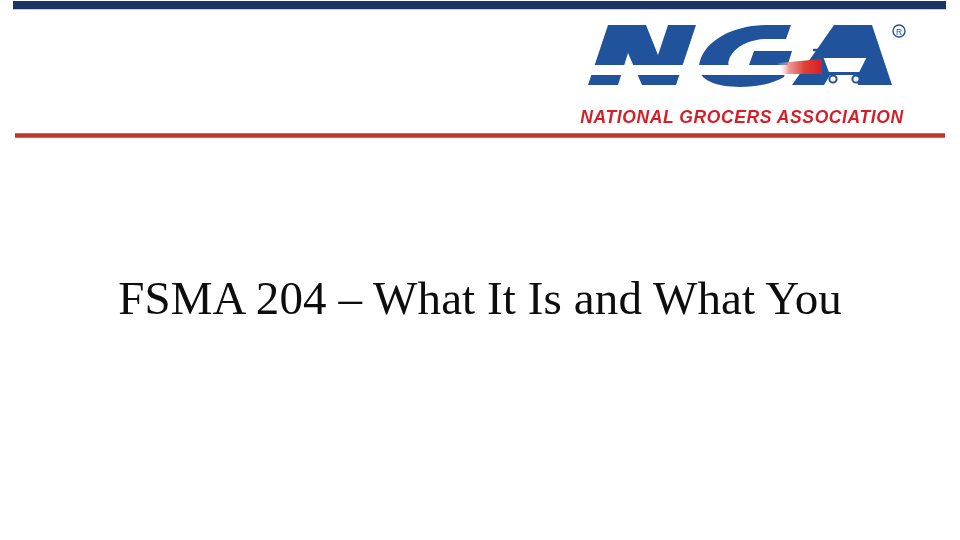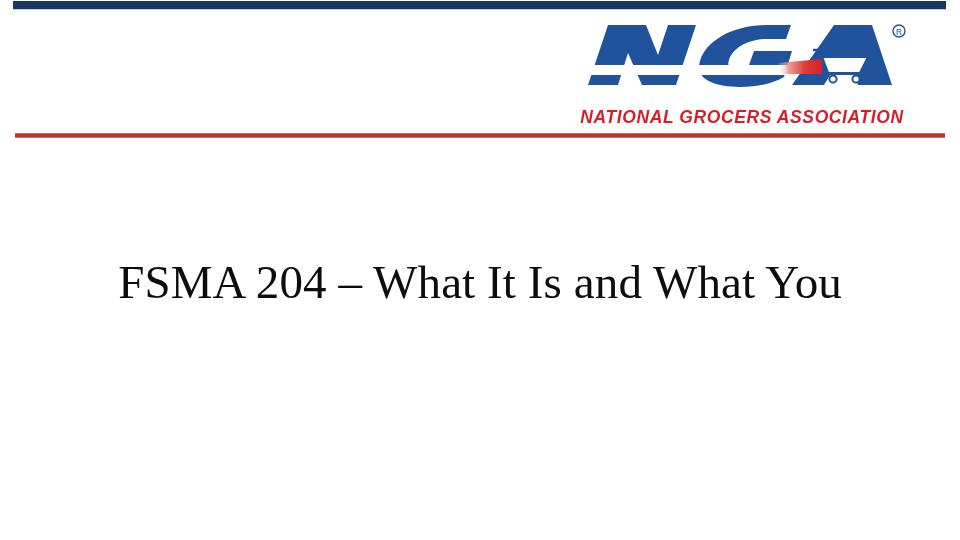--- a/index.html
+++ b/index.html
@@ -86,21 +86,21 @@
 
   
   .title-area {
     position: absolute;
     left: 48px;
     top: 252px;
     width: 864px;
     text-align: center;
   }
   .slide-title {
-    margin: 0;
+    margin: 16px;
     font-family: "Liberation Serif", "DejaVu Serif", serif;
     font-weight: normal;
     font-size: 47px;
     line-height: 1.28;
     color: #0d0d0d;
     letter-spacing: 0.1px;
   }
   .title-line {
     display: block;
   }

